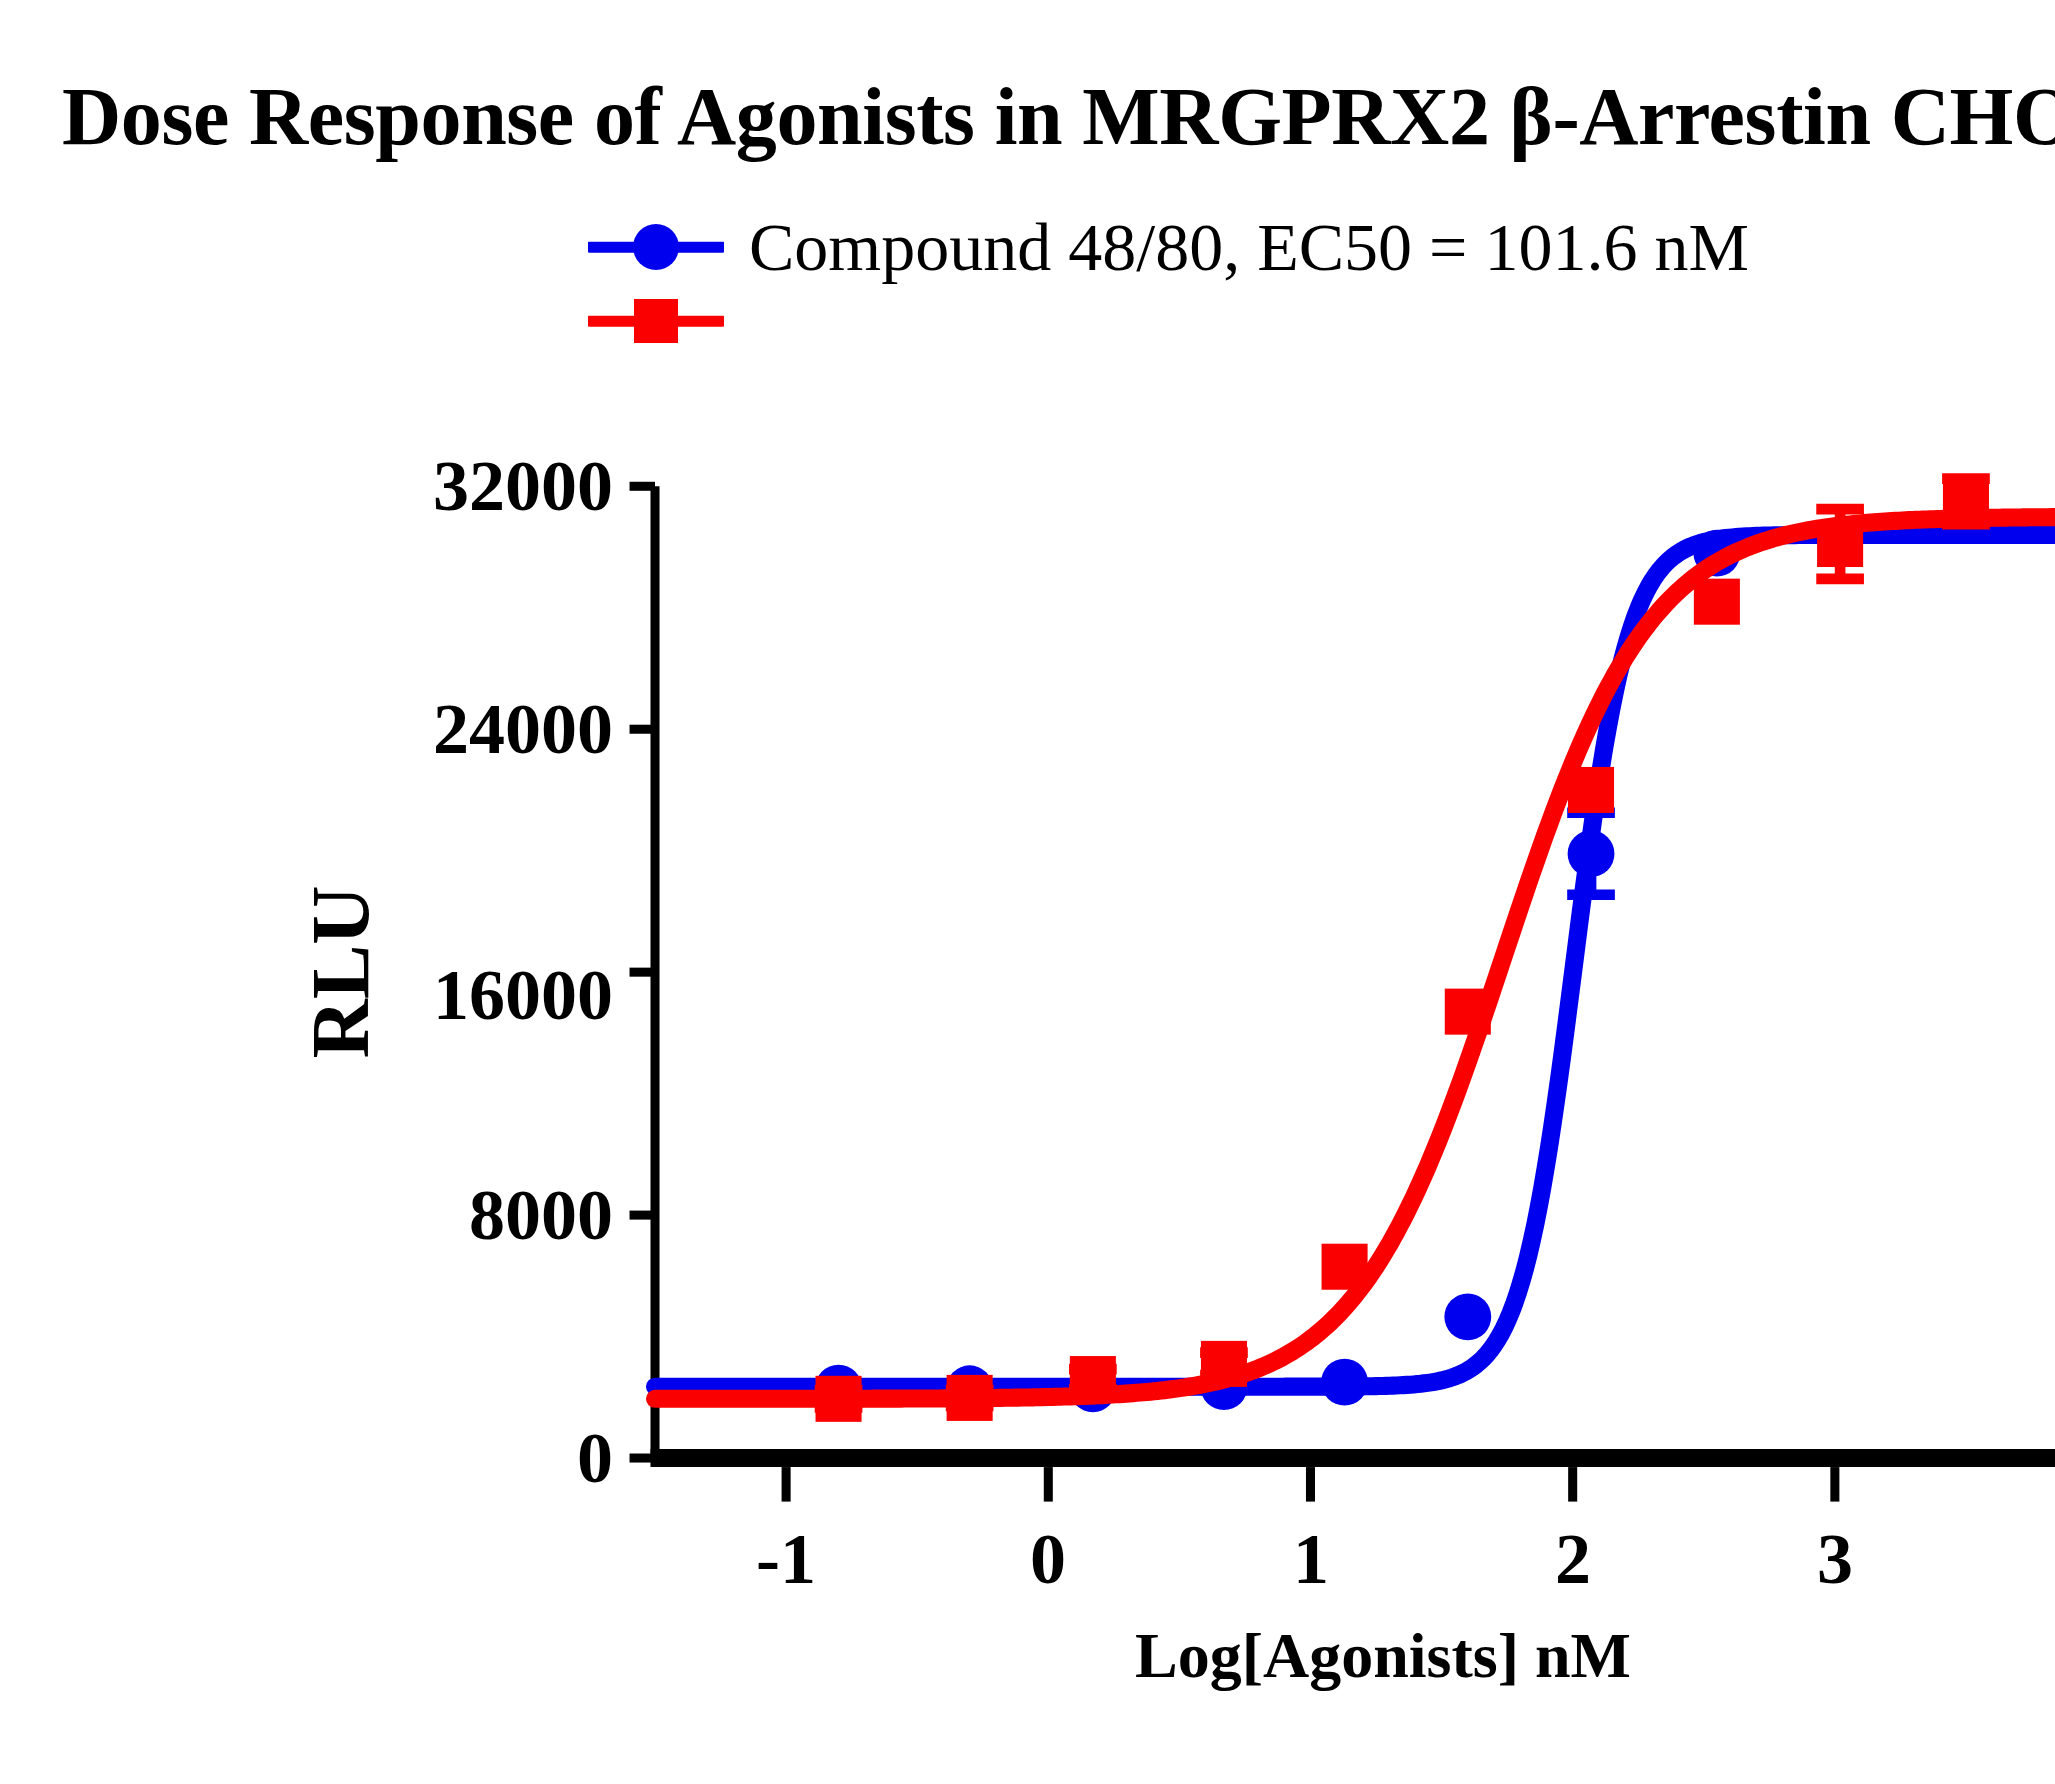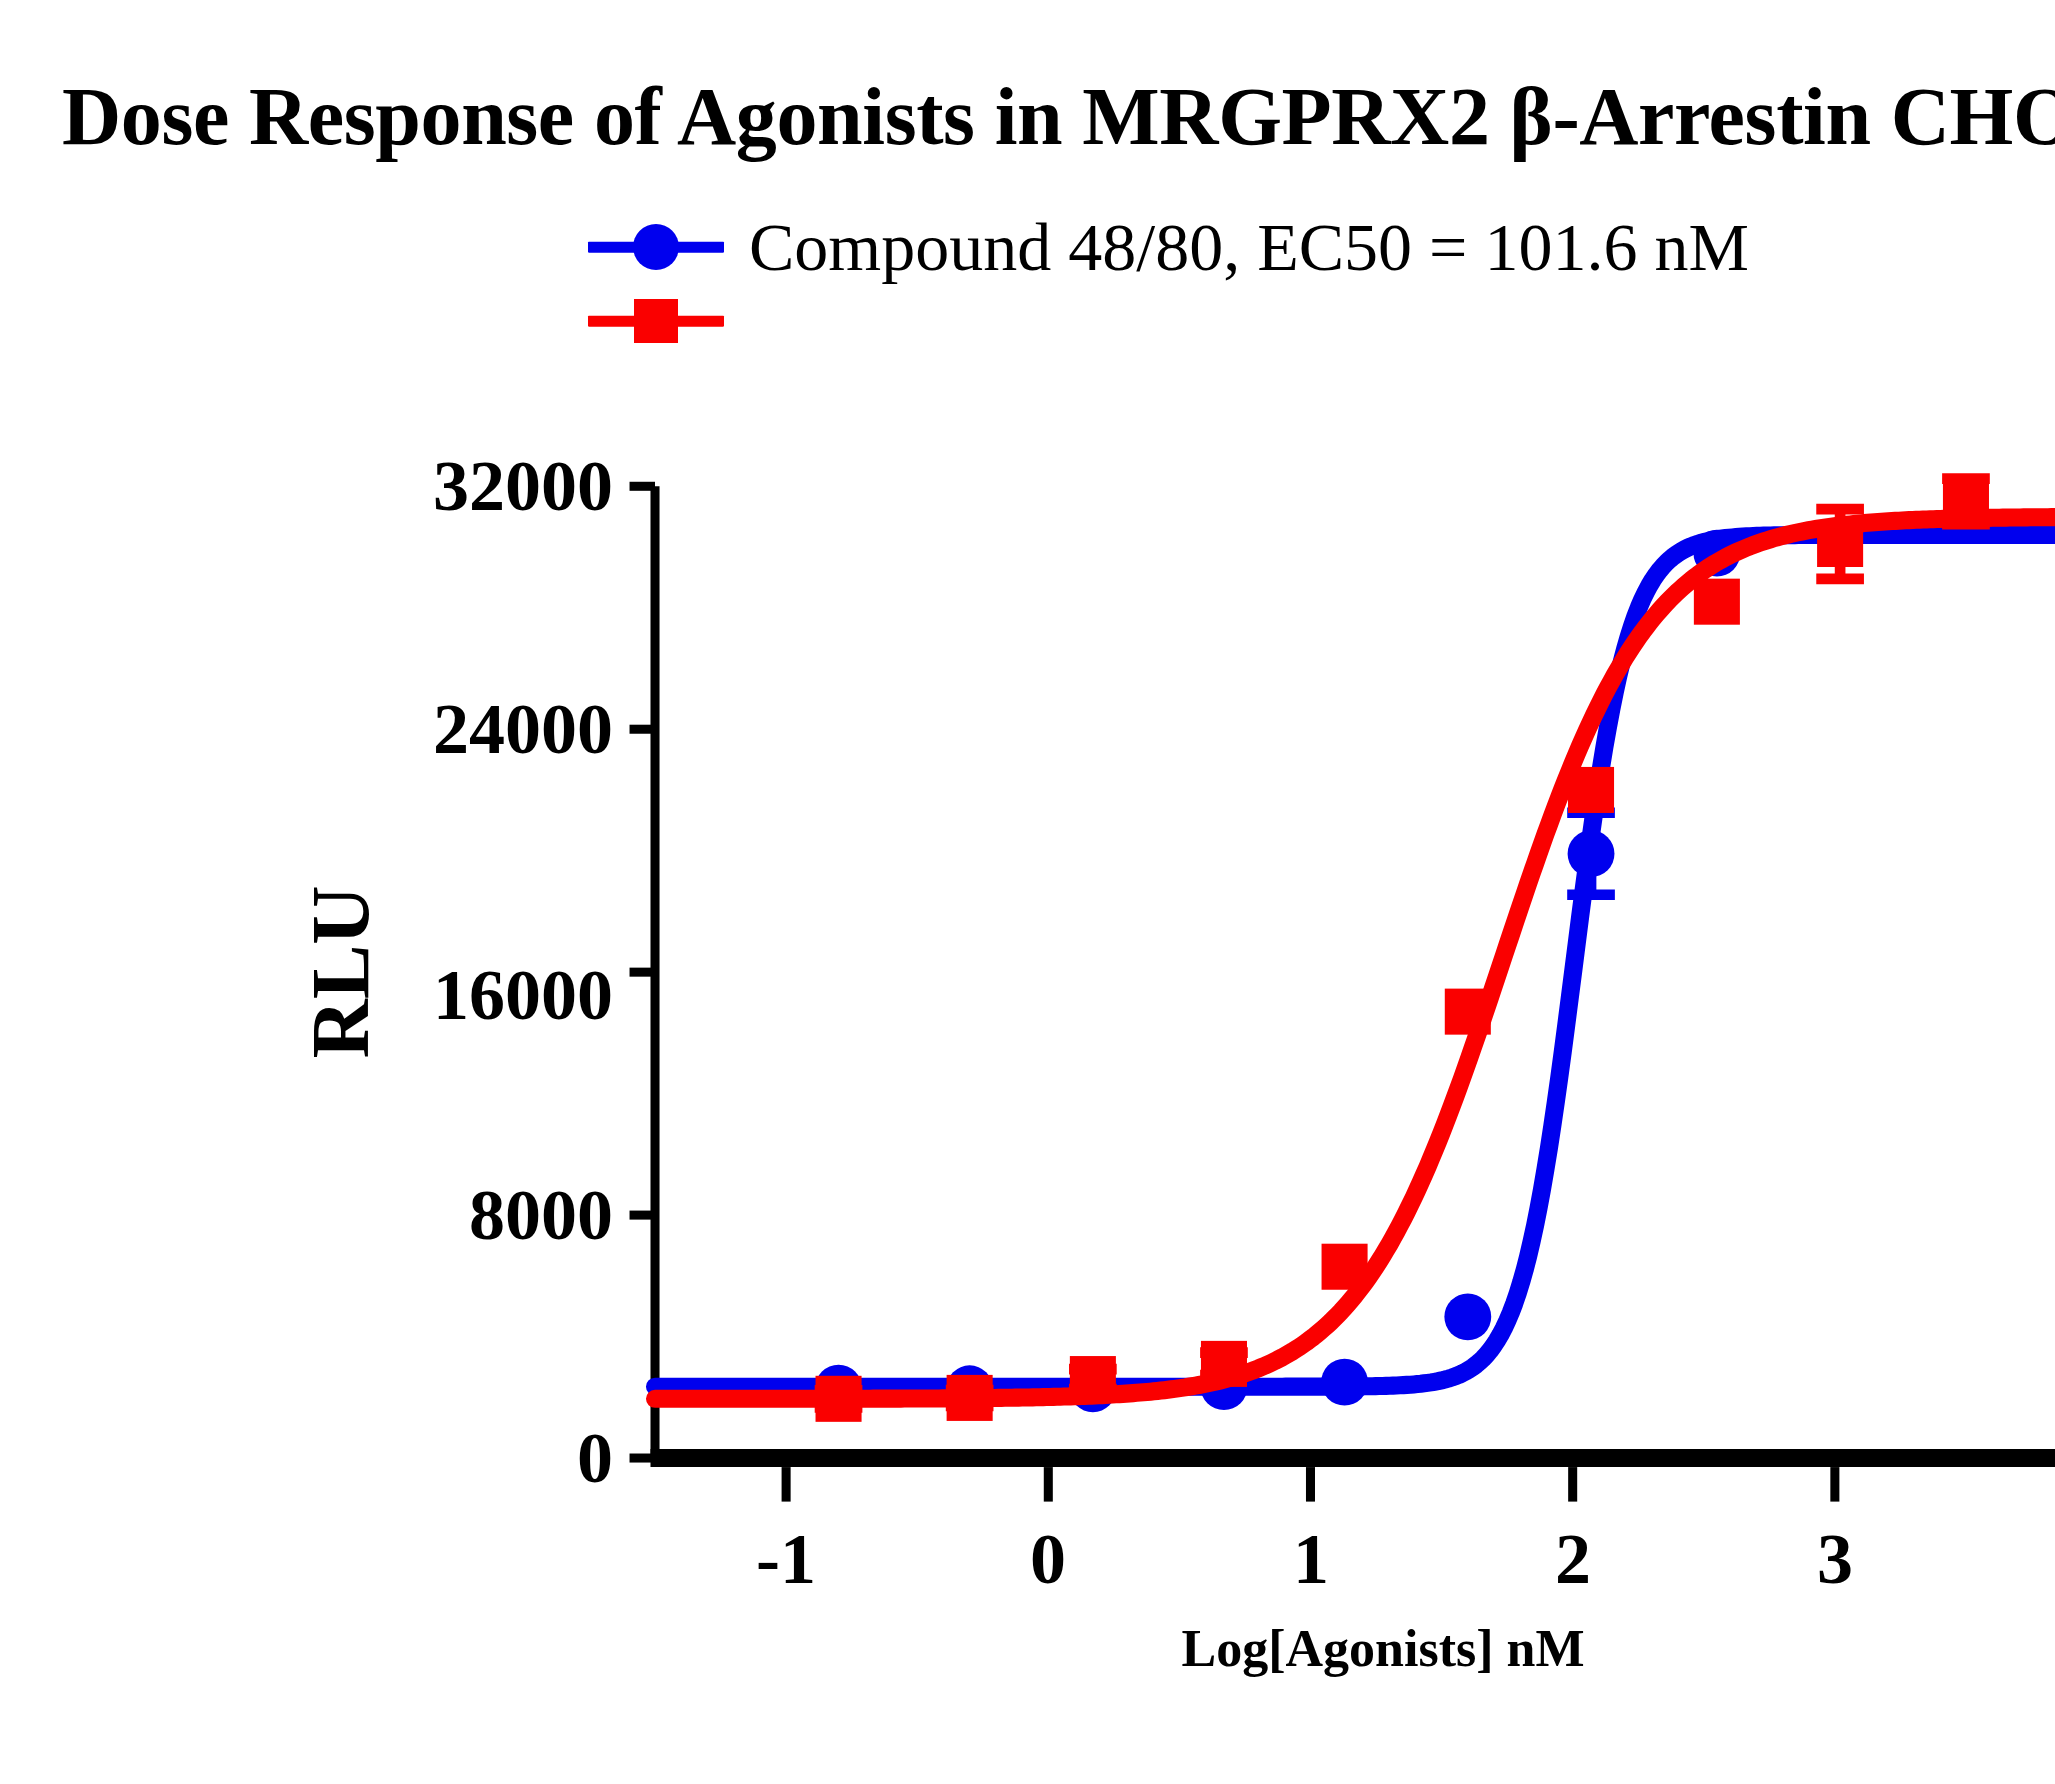--- a/index.html
+++ b/index.html
@@ -38,21 +38,21 @@
     position:absolute;font-size:72px;font-weight:bold;color:#000;
     text-align:right;font-family:"Liberation Serif",serif;white-space:nowrap;
     transform:translateY(-50%);
   }
   .xtick-label{
     position:absolute;font-size:72px;font-weight:bold;color:#000;
     text-align:center;font-family:"Liberation Serif",serif;white-space:nowrap;
     transform:translateX(-50%);
   }
   .xaxis-title{
-    position:absolute;font-size:52px;font-weight:bold;color:#000;
+    position:absolute;font-size:64px;font-weight:bold;color:#000;
     font-family:"Liberation Serif",serif;white-space:nowrap;
     transform:translateX(-50%);
   }
   .yaxis-title{
     position:absolute;font-size:82px;font-weight:bold;color:#000;
     font-family:"Liberation Serif",serif;white-space:nowrap;
     transform-origin:50% 50%;transform:translate(-50%,-50%) rotate(-90deg);
   }
 </style>
 </head>

